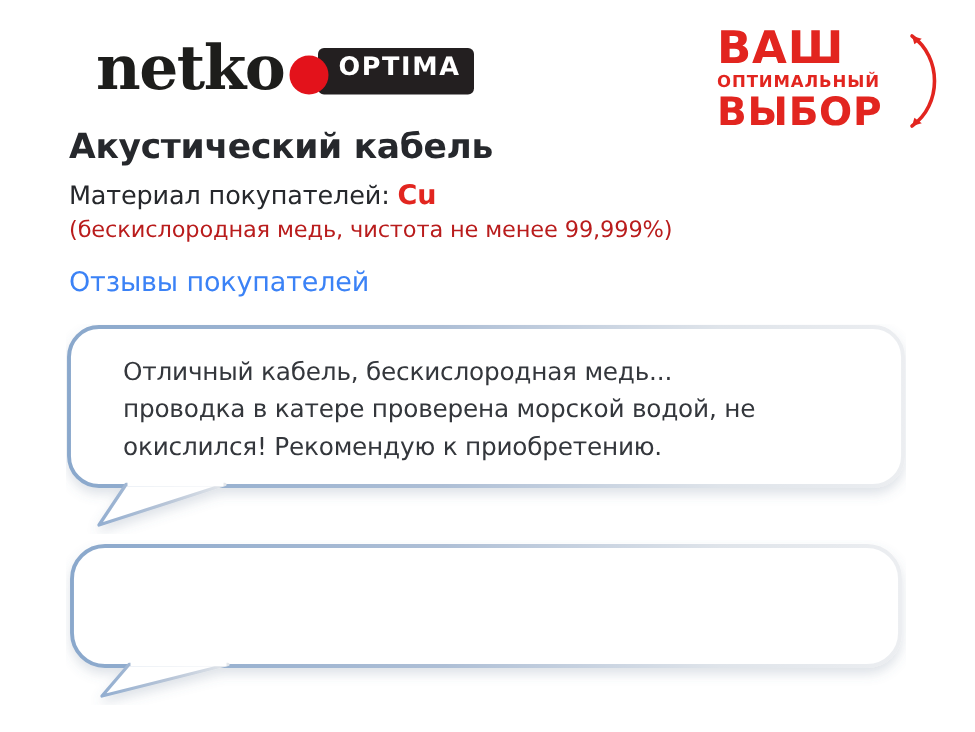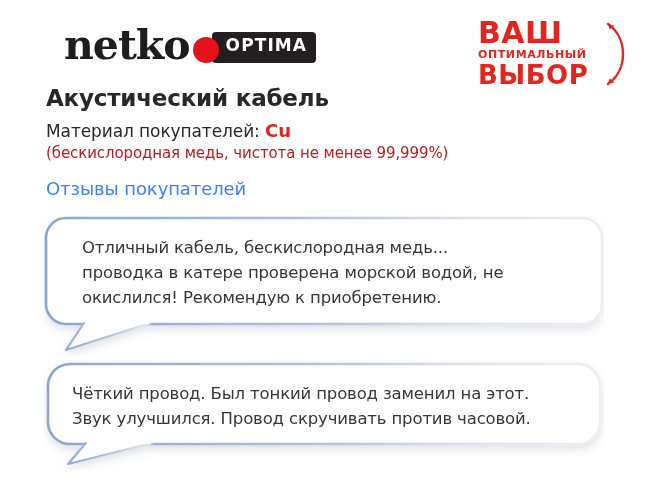--- a/index.html
+++ b/index.html
@@ -255,15 +255,13 @@
       <filter id="sh2" x="-12%" y="-12%" width="130%" height="150%">
         <feDropShadow dx="0" dy="4" stdDeviation="4" flood-color="#5a6e8c" flood-opacity="0.20"></feDropShadow>
       </filter>
     </defs>
     <g filter="url(#sh2)">
       <path d="M26 4 H 534 A 22 22 0 0 1 556 26 V 62 A 22 22 0 0 1 534 84 H 26 A 22 22 0 0 1 4 62 V 26 A 22 22 0 0 1 26 4 Z" fill="#ffffff" stroke="url(#bg2)" stroke-width="2.6"></path>
       <path d="M42 83 L 108 83 L 24 104 Z" fill="#ffffff" stroke="url(#bgb2)" stroke-width="2.2" stroke-linejoin="round"></path>
       <path d="M43 82.5 H 107" stroke="#ffffff" stroke-width="3.4"></path>
     </g>
   </svg>
-  <div class="bubble-text" style="left:28px; top:21px;">Чёткий провод. Был тонкий провод заменил на этот.
-Звук улучшился. Провод скручивать против часовой.</div>
 </div>
 
 </body></html>

